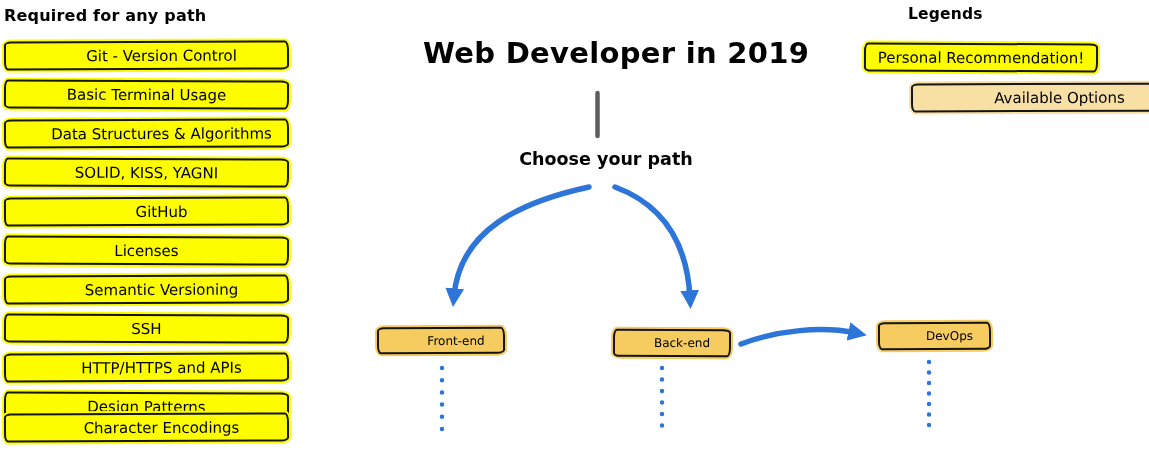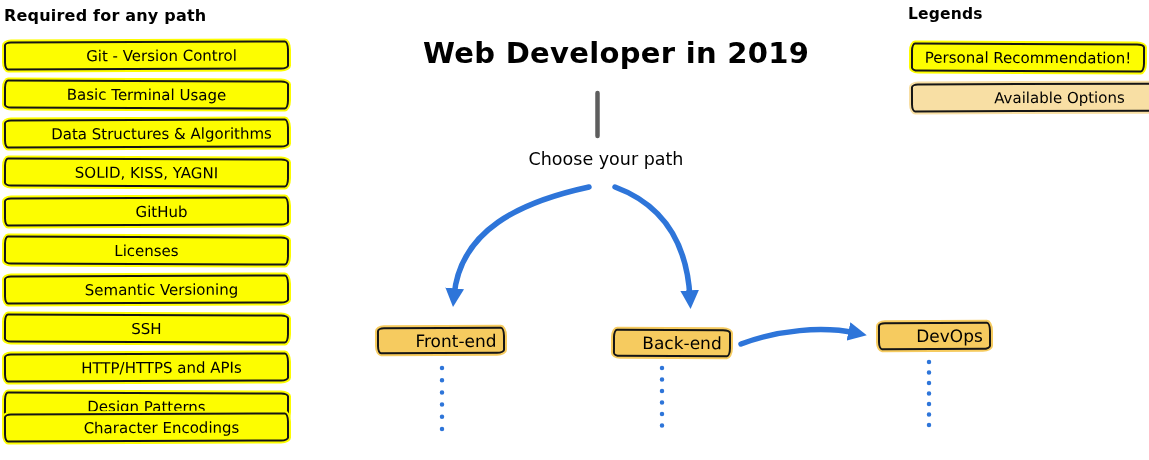--- a/index.html
+++ b/index.html
@@ -39,38 +39,38 @@
   .node.hand-a{border-radius:7px 4px 8px 4px / 4px 9px 4px 8px; transform:rotate(-.2deg);padding-left:30px;}
   .node.hand-b{border-radius:4px 8px 4px 7px / 8px 4px 9px 4px; transform:rotate(.2deg);}
   .req{
     left:4px;width:285px;height:29px;
     background:var(--recommendation-fill);
     box-shadow:0 0 0 2px var(--recommendation-fill);
   }
   .path-node{
     background:var(--path-node-fill);
     box-shadow:0 0 0 2px var(--path-node-fill);
-    font-size:17px;
+    font-size:12px;
   }
   .legend-rec{
     background:var(--recommendation-fill);
     box-shadow:0 0 0 2px var(--recommendation-fill);
   }
   .legend-avail{
     background:var(--available-fill);
     box-shadow:0 0 0 2px var(--available-fill);
   }
   .title{
     position:absolute;left:423px;top:36px;width:372px;
     text-align:center;font-weight:700;font-size:29px;
     white-space:nowrap;letter-spacing:.3px;
   }
   .subtitle{
     position:absolute;left:456px;top:149px;width:300px;
-    text-align:center;font-weight:400;font-size:17.5px;
+    text-align:center;font-weight:700;font-size:17.5px;
     white-space:nowrap;
   }
   svg.overlay{
     position:absolute;left:0;top:0;
     pointer-events:none;
   }
   svg.overlay .arrow{
     fill:none;
     stroke:var(--arrow-blue);
     stroke-width:5.5;
@@ -152,20 +152,20 @@
     <span>Front-end</span>
   </div>
   <div class="node path-node hand-b" style="left:613px;top:329px;width:118px;height:28px;padding-left:20px;">
     <span>Back-end</span>
   </div>
   <div class="node path-node hand-a" style="left:878px;top:322px;width:113px;height:28px;">
     <span>DevOps</span>
   </div>
 
   <div class="col-header" style="left:908px;top:5px;font-size:15.5px;">Legends</div>
-  <div class="node legend-rec hand-b" style="left:911px;top:43px;width:234px;height:29px;">
+  <div class="node legend-rec hand-b" style="left:864px;top:43px;width:234px;height:29px;">
     <span>Personal Recommendation!</span>
   </div>
   <div class="node legend-avail hand-a" style="left:911px;top:83px;width:267px;height:29px;">
     <span>Available Options</span>
   </div>
 
 </div>
 
 </body></html>

